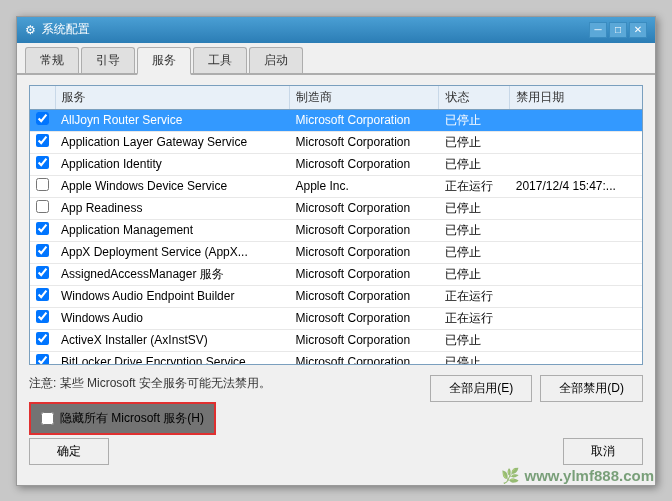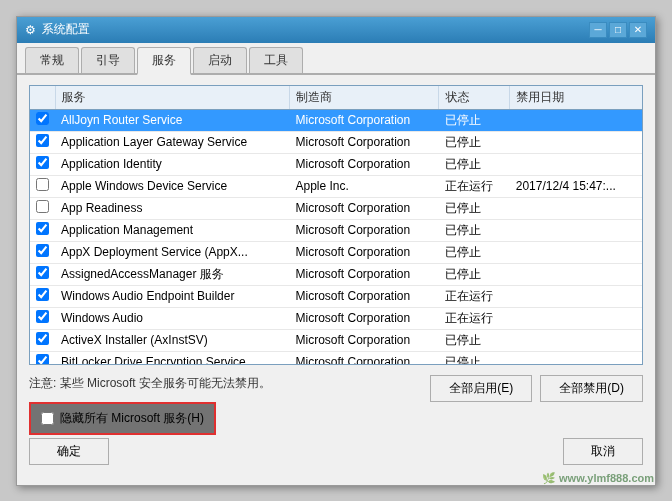--- a/index.html
+++ b/index.html
@@ -173,22 +173,22 @@
       <div class="titlebar-btn">─</div>
       <div class="titlebar-btn">□</div>
       <div class="titlebar-btn">✕</div>
     </div>
   </div>
 
   <div class="tabs">
     <div class="tab">常规</div>
     <div class="tab">引导</div>
     <div class="tab active">服务</div>
+    <div class="tab">工具</div>
     <div class="tab">启动</div>
-    <div class="tab">工具</div>
   </div>
 
   <div class="content">
     <div class="table-container">
       <table>
         <thead>
           <tr>
             <th></th>
             <th>服务</th>
             <th>制造商</th>
@@ -300,15 +300,15 @@
       </div>
     </div>
 
     <div class="bottom-buttons">
       <button class="btn">确定</button>
       <button class="btn">取消</button>
     </div>
   </div>
 </div>
 
-<div style="position:fixed; bottom:16px; right:18px; pointer-events:none; opacity:0.6; font-size:11px; color:#2a6a2a; font-weight:bold;">
+<div style="position:fixed; bottom:16px; right:18px; pointer-events:none; opacity:0.6; font-size:15px; color:#2a6a2a; font-weight:bold;">
   🌿 www.ylmf888.com
 </div>
 
 </body></html>

